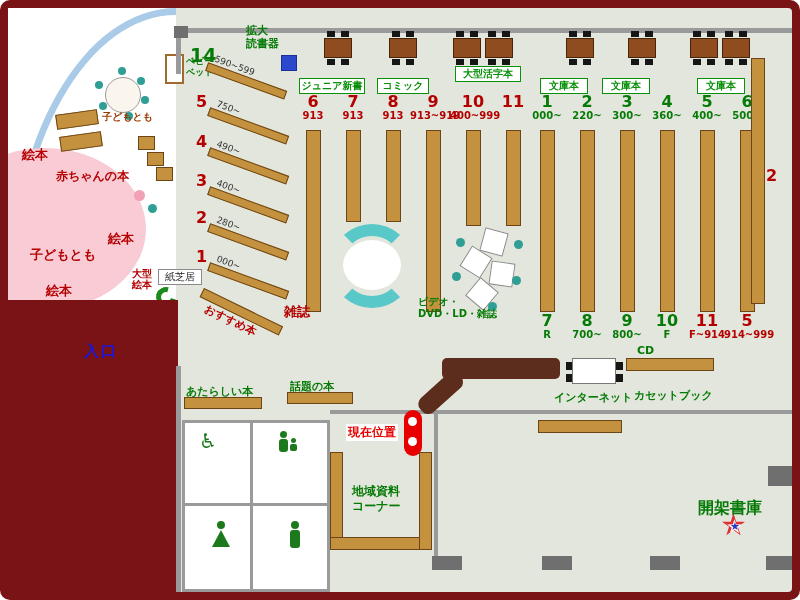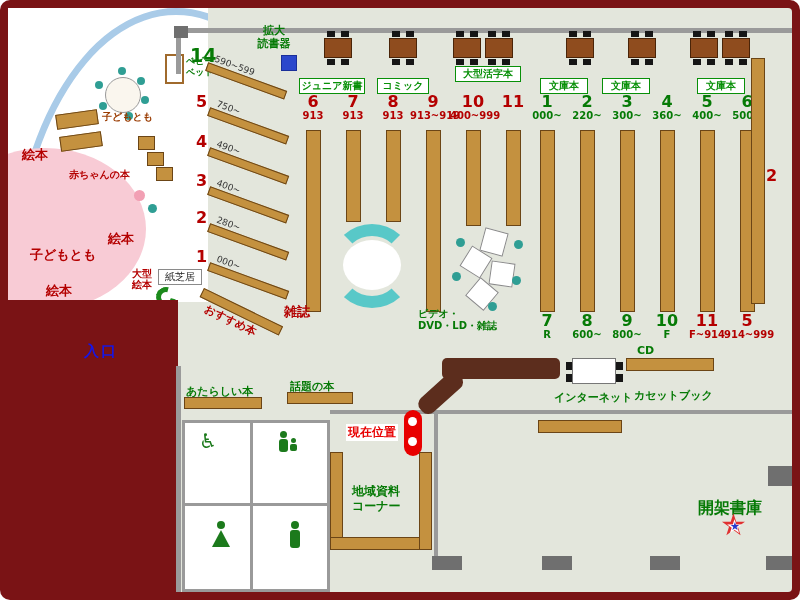--- a/index.html
+++ b/index.html
@@ -21,21 +21,21 @@
   .gbox{position:absolute;background:#fff;border:1px solid #089008;color:#089008;font-weight:bold;
         font-size:10px;text-align:center;line-height:14px;box-sizing:border-box;white-space:nowrap;}
   .lab{position:absolute;font-weight:bold;white-space:nowrap;}
   .fan{position:absolute;transform-origin:0 0;}
   .fanlab{font-size:9px;color:#333;margin-left:5px;white-space:nowrap;line-height:11px;}
   .fanbar{width:84px;height:9px;background:#c4913f;border:1px solid #6b4516;box-sizing:border-box;}
   .dot{position:absolute;border-radius:50%;}
   .tealdot{background:#2f9e94;}
   .arc{position:absolute;width:78px;height:72px;border:12px solid transparent;border-radius:50%;box-sizing:border-box;}
   .hex{position:absolute;width:24px;height:24px;background:#fff;border:1px solid #8a8a8a;box-sizing:border-box;}
-  .kids{position:absolute;left:8px;top:8px;width:200px;height:294px;overflow:hidden;background:#fff;}
+  .kids{position:absolute;left:8px;top:8px;width:168px;height:294px;overflow:hidden;background:#fff;}
   .kellipse{position:absolute;left:0;top:0;width:336px;height:586px;border-radius:50%;
             border:7px solid #a9cbe8;box-sizing:border-box;background:#fff;}
   .pink{position:absolute;left:-64px;top:140px;width:202px;height:162px;border-radius:50%;background:#f8cbd5;}
   .fig{position:absolute;width:20px;text-align:center;}
   .fighead{width:8px;height:8px;background:#1c7a1c;border-radius:50%;margin:0 auto;}
 </style>
 </head>
 <body>
 
 <div class="map">
@@ -57,21 +57,21 @@
     <div class="shelf" style="left:48px;top:104px;width:42px;height:15px;transform:rotate(-8deg)"></div>
     <div class="shelf" style="left:52px;top:126px;width:42px;height:15px;transform:rotate(-8deg)"></div>
     <div class="shelf" style="left:130px;top:128px;width:17px;height:14px"></div>
     <div class="shelf" style="left:139px;top:144px;width:17px;height:14px"></div>
     <div class="shelf" style="left:148px;top:159px;width:17px;height:14px"></div>
     <div class="dot" style="left:126px;top:182px;width:11px;height:11px;background:#f2a0b4"></div>
     <div class="dot tealdot" style="left:140px;top:196px;width:9px;height:9px"></div>
 
     <div class="lab" style="left:94px;top:102px;font-size:10px;color:#9a3b00">子どもとも</div>
     <div class="lab red" style="left:14px;top:138px;font-size:13px">絵本</div>
-    <div class="lab red" style="left:61px;top:160px;font-size:10px">赤ちゃんの本</div>
+    <div class="lab red" style="left:48px;top:160px;font-size:12px">赤ちゃんの本</div>
     <div class="lab red" style="left:22px;top:238px;font-size:13px">子どもとも</div>
     <div class="lab red" style="left:100px;top:222px;font-size:13px">絵本</div>
     <div class="lab red" style="left:38px;top:274px;font-size:13px">絵本</div>
   </div>
 
   <div class="abs" style="left:165px;top:54px;width:19px;height:30px;background:#fff;border:2px solid #a06a2c;box-sizing:border-box"></div>
   <div class="lab green" style="left:186px;top:56px;font-size:9px;line-height:11px">
     <div>ベビー</div>
       <div>ベッド</div>
   </div>
@@ -88,21 +88,21 @@
   <div class="abs" style="left:8px;top:300px;width:170px;height:292px;background:#7a1315"></div>
   <div class="lab" style="left:84px;top:342px;font-size:15px;letter-spacing:2px;color:#1616e6">入口</div>
 
   <div class="wall" style="left:176px;top:28px;width:616px;height:5px"></div>
   <div class="wall" style="left:176px;top:28px;width:5px;height:46px"></div>
   <div class="wall" style="left:176px;top:366px;width:5px;height:226px"></div>
   <div class="wall" style="left:330px;top:410px;width:462px;height:4px"></div>
   <div class="wall" style="left:434px;top:414px;width:4px;height:142px"></div>
   <div class="block" style="left:174px;top:26px;width:14px;height:12px"></div>
 
-  <div class="lab green" style="left:246px;top:24px;width:56px;font-size:11px;line-height:13px;text-align:center">
+  <div class="lab green" style="left:246px;top:24px;width:56px;font-size:11px;line-height:13px;text-align:left">
     <div>拡大</div>
       <div>読書器</div>
   </div>
   <div class="abs" style="left:281px;top:55px;width:14px;height:14px;background:#2b47cc;border:1px solid #1a2f99"></div>
 
   <div class="tblgrp" style="left:324px;top:38px">
       <div class="tbl"></div>
       <div class="chair" style="left:3px;top:-7px"></div>
       <div class="chair" style="left:17px;top:-7px"></div>
       <div class="chair" style="left:3px;top:21px"></div>
@@ -230,21 +230,21 @@
 
   <div class="shelf" style="left:751px;top:58px;width:14px;height:246px"></div>
   <div class="lab red" style="left:766px;top:166px;font-size:16px">2</div>
 
   <div class="colhead" style="left:524px;top:312px">
       <div class="num green">7</div>
       <div class="code green">R</div>
     </div>
   <div class="colhead" style="left:564px;top:312px">
       <div class="num green">8</div>
-      <div class="code green">600~</div>
+      <div class="code green">700~</div>
     </div>
   <div class="colhead" style="left:604px;top:312px">
       <div class="num green">9</div>
       <div class="code green">800~</div>
     </div>
   <div class="colhead" style="left:644px;top:312px">
       <div class="num green">10</div>
       <div class="code green">F</div>
     </div>
   <div class="colhead" style="left:684px;top:312px">
@@ -263,21 +263,21 @@
 
   <div class="hex" style="left:482px;top:230px;transform:rotate(15deg)"></div>
   <div class="hex" style="left:464px;top:250px;transform:rotate(32deg)"></div>
   <div class="hex" style="left:490px;top:262px;transform:rotate(8deg)"></div>
   <div class="hex" style="left:470px;top:282px;transform:rotate(40deg)"></div>
   <div class="dot tealdot" style="left:456px;top:238px;width:9px;height:9px"></div>
   <div class="dot tealdot" style="left:514px;top:240px;width:9px;height:9px"></div>
   <div class="dot tealdot" style="left:452px;top:272px;width:9px;height:9px"></div>
   <div class="dot tealdot" style="left:512px;top:276px;width:9px;height:9px"></div>
   <div class="dot tealdot" style="left:488px;top:302px;width:9px;height:9px"></div>
-  <div class="lab green" style="left:418px;top:308px;font-size:10px;line-height:12px">
+  <div class="lab green" style="left:418px;top:296px;font-size:10px;line-height:12px">
     <div>ビデオ・</div>
       <div>DVD・LD・雑誌</div>
   </div>
 
   <div class="lab green" style="left:190px;top:44px;font-size:19px">14</div>
   <div class="fan" style="left:212px;top:52px;transform:rotate(20deg)">
       <div class="fanlab">590~599</div>
       <div class="fanbar"></div>
     </div>
   <div class="lab red" style="left:196px;top:92px;font-size:16px">5</div>

